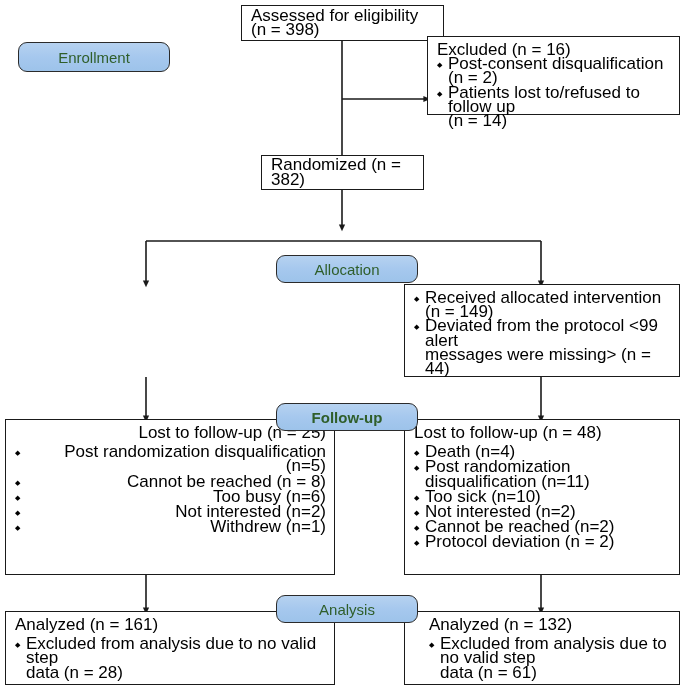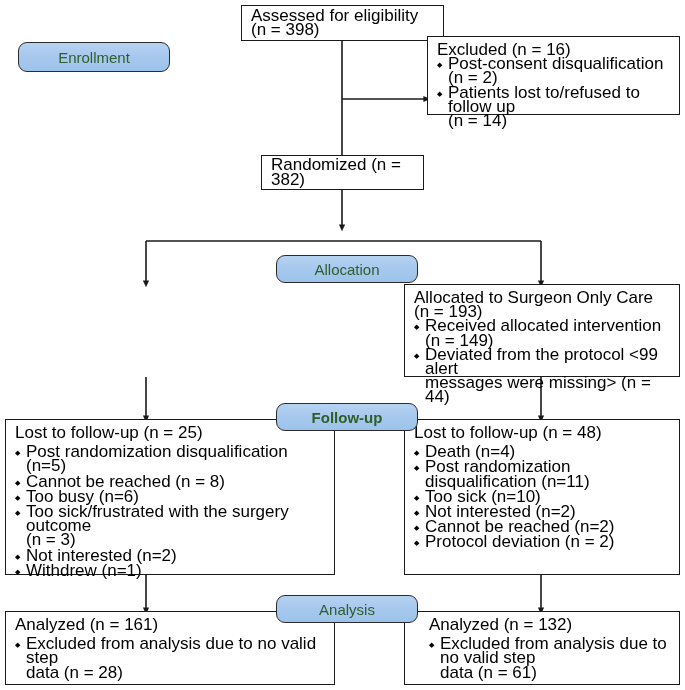--- a/index.html
+++ b/index.html
@@ -134,37 +134,34 @@
       (n = 14)</li>
     </ul>
   </div>
 
   <div class="node" style="left:261px; top:155px; width:163px; height:35px; display:flex; align-items:center; justify-content:center;">
     <div class="title">Randomized (n = 382)</div>
   </div>
 
 
   <div class="node" style="left:404px; top:284px; width:276px; height:93px;">
-    <div class="title">Allocated to Surgeon Only Care (n = 193)</div>
     <ul class="bullets">
       <li>Received allocated intervention (n = 149)</li>
       <li>Deviated from the protocol &lt;99 alert
      messages were missing&gt; (n = 44)</li>
     </ul>
   </div>
 
-  <div class="node" style="left:5px; top:419px; width:330px; height:156px;">
+  <div class="node" style="left:5px; top:419px; width:330px; height:156px;text-align:right;">
     <div class="title">Lost to follow-up (n = 25)</div>
     <div class="gap"></div>
     <ul class="bullets spaced">
       <li>Post randomization disqualification (n=5)</li>
       <li>Cannot be reached (n = 8)</li>
       <li>Too busy (n=6)</li>
-      <li>Too sick/frustrated with the surgery outcome
-     (n = 3)</li>
       <li>Not interested (n=2)</li>
       <li>Withdrew (n=1)</li>
     </ul>
   </div>
 
   <div class="node" style="left:404px; top:419px; width:276px; height:156px;">
     <div class="title">Lost to follow-up (n = 48)</div>
     <div class="gap"></div>
     <ul class="bullets spaced">
       <li>Death (n=4)</li>

